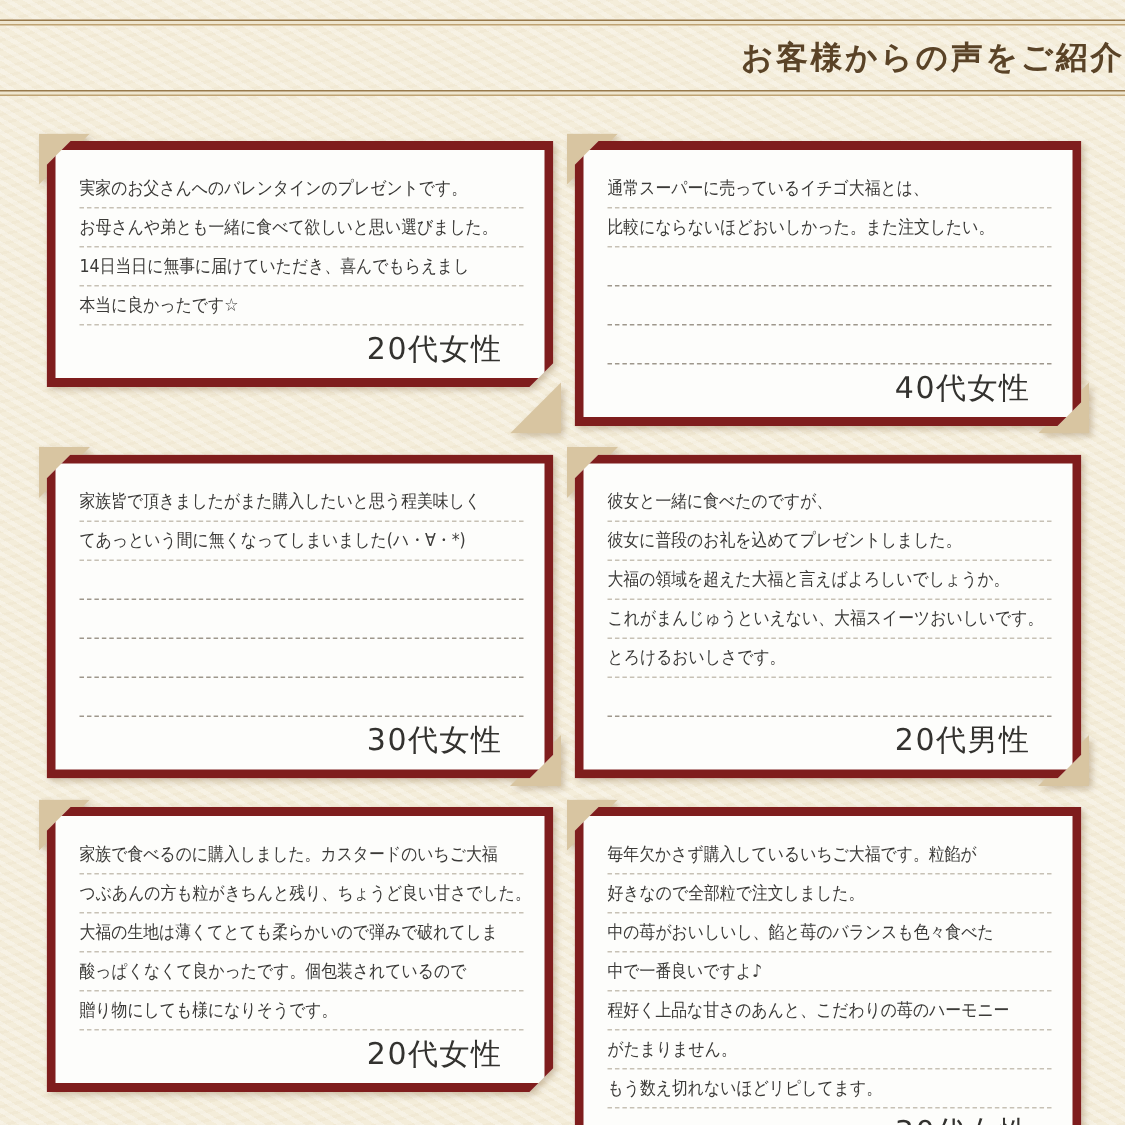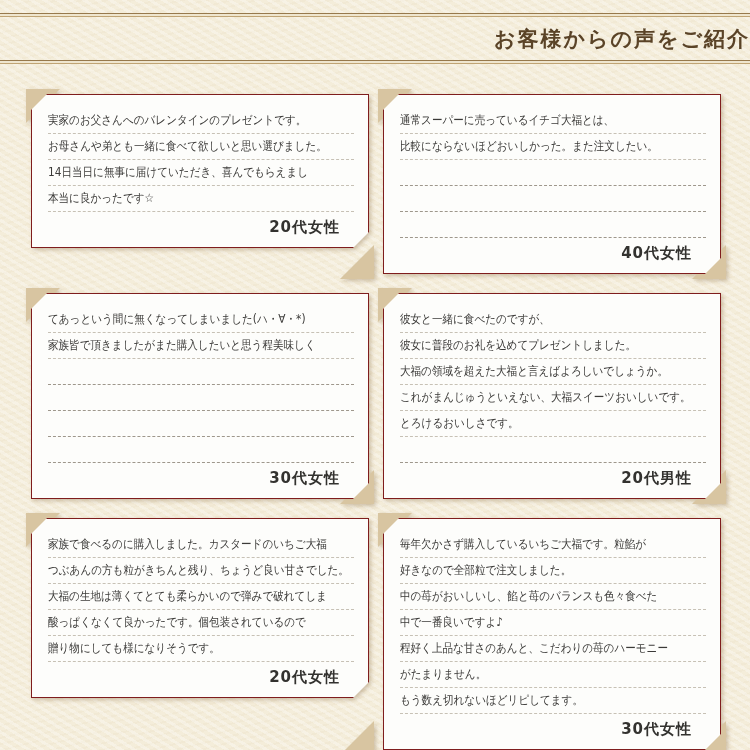--- a/index.html
+++ b/index.html
@@ -55,21 +55,21 @@
     position: absolute;
     width: 34px; height: 34px;
     background: #d8c5a1;
   }
   .fold-tl { top: -5px; left: -5px; clip-path: polygon(0 0, 100% 0, 0 100%); }
   .fold-br { bottom: -5px; right: -5px; clip-path: polygon(100% 0, 100% 100%, 0 100%); }
   .card {
     position: relative;
     z-index: 1;
     background: #fdfdfb;
-    border: 1px solid #7f1d1d;
+    border: 6px solid #7f1d1d;
     clip-path: polygon(16px 0, 100% 0, 100% calc(100% - 16px), calc(100% - 16px) 100%, 0 100%, 0 16px);
     padding: 13px 14px 8px 16px;
   }
   .line {
     height: 25px;
     line-height: 25px;
     border-bottom: 1px dashed #c7c1b5;
     white-space: nowrap;
     overflow: hidden;
     font-size: 12px;
@@ -80,22 +80,22 @@
     display: inline-block;
     transform: scaleX(.88);
     transform-origin: 0 50%;
     white-space: nowrap;
     font-weight: 500;
   }
   .sig {
     height: 27px;
     line-height: 30px;
     text-align: right;
-    font-size: 15px;
-    font-weight: bold;
+    font-size: 20px;
+    font-weight: normal;
     letter-spacing: 1px;
     color: #33322f;
     padding-right: 14px;
   }
 </style>
 </head>
 <body>
 
 <div class="page">
 
@@ -129,22 +129,22 @@
         <div class="line empty"><span></span></div>
         <div class="line empty"><span></span></div>
         <div class="sig">40代女性</div>
       </div>
     </div>
 
     <div class="card-wrap">
       <div class="fold fold-tl"></div>
       <div class="fold fold-br"></div>
       <div class="card">
+        <div class="line"><span>家族皆で頂きましたがまた購入したいと思う程美味しく</span></div>
         <div class="line"><span>てあっという間に無くなってしまいました(ハ・∀・*)</span></div>
-        <div class="line"><span>家族皆で頂きましたがまた購入したいと思う程美味しく</span></div>
         <div class="line empty"><span></span></div>
         <div class="line empty"><span></span></div>
         <div class="line empty"><span></span></div>
         <div class="line empty"><span></span></div>
         <div class="sig">30代女性</div>
       </div>
     </div>
 
     <div class="card-wrap">
       <div class="fold fold-tl"></div>

